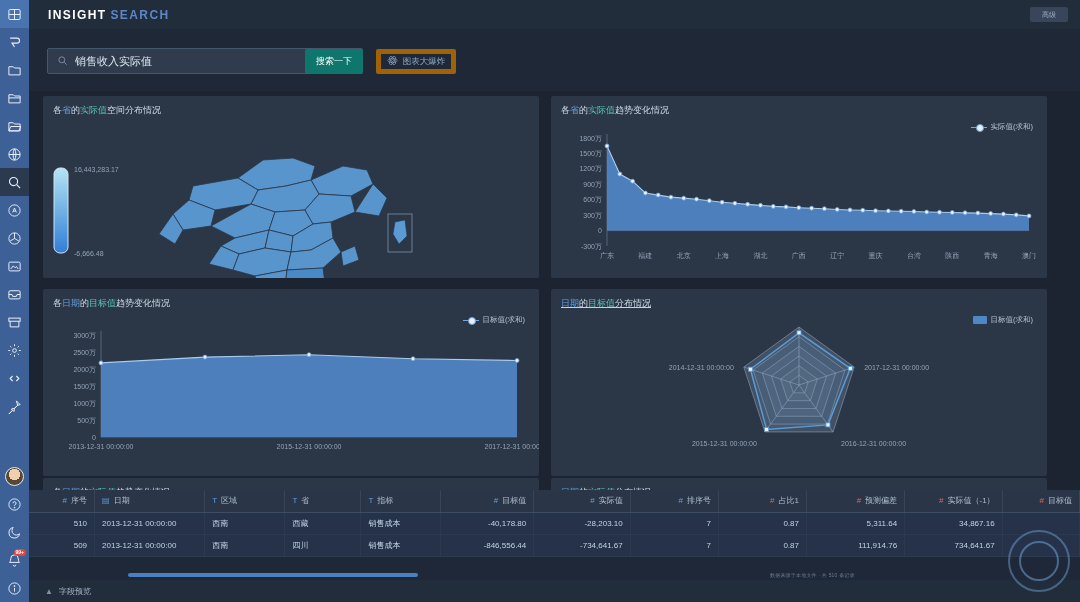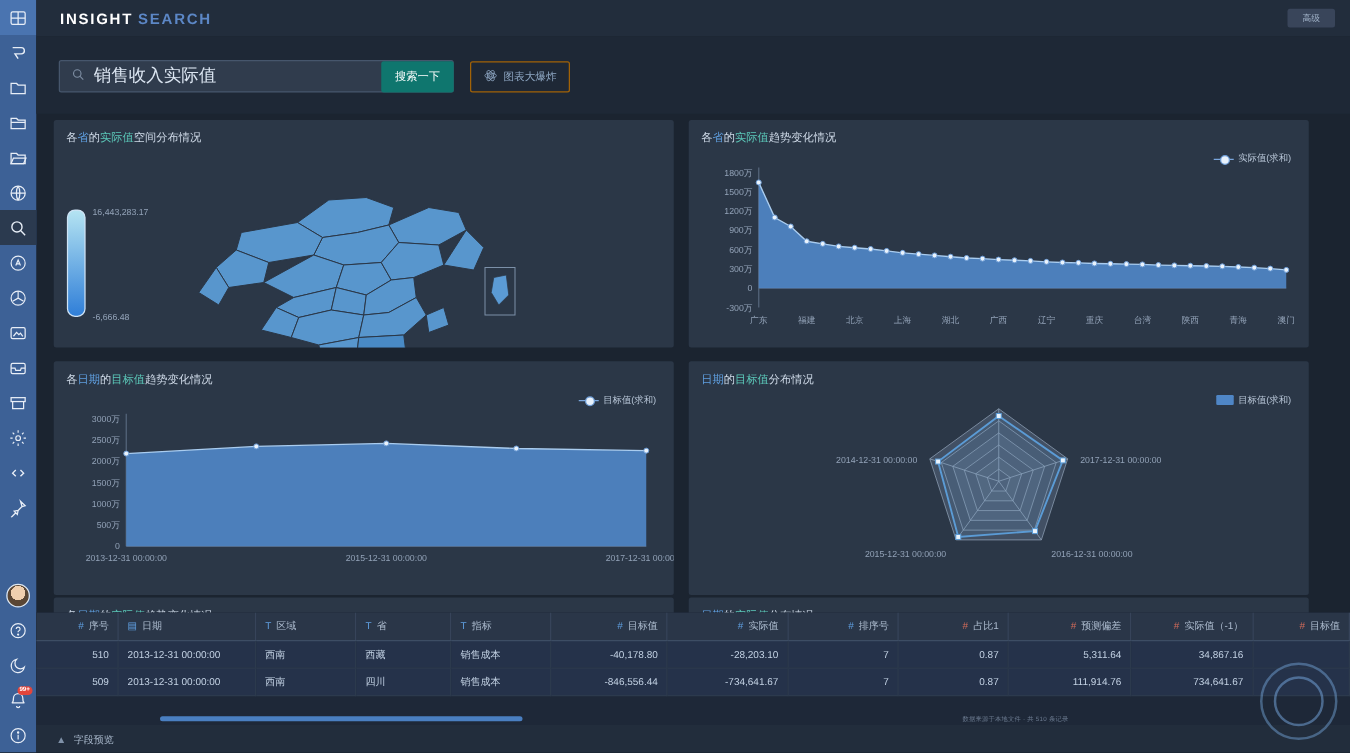--- a/index.html
+++ b/index.html
@@ -52,41 +52,41 @@
     background: #1e2836;
   }
   #searchbox {
     position: absolute; left: 18px; top: 19px; width: 316px; height: 26px;
     background: #303c4d; border: 1px solid #46566c; border-radius: 2px;
     display: flex; align-items: center;
   }
   #searchbox .mag { margin: 0 7px 0 9px; color: #7e8ea3; }
   #search-input {
     flex: 1; background: transparent; border: none; outline: none;
-    color: #dce6f2; font-size: 14px; font-family: inherit;
+    color: #dce6f2; font-size: 11px; font-family: inherit;
   }
   #search-btn {
     position: absolute; left: 305px; top: 49px; width: 58px; height: 25px;
     background: #0f766e; color: #ffffff; font-size: 9px;
     display: flex; align-items: center; justify-content: center; border-radius: 2px;
   }
   #explode-btn {
     position: absolute; left: 376px; top: 49px; width: 80px; height: 25px;
-    border: 1px solid #a16207; border-radius: 2px; color: #8fa8c4; font-size: 8.5px;
+    border: 5px solid #a16207; border-radius: 2px; color: #8fa8c4; font-size: 8.5px;
     display: flex; align-items: center; justify-content: center; gap: 5px;
   }
   
   .panel { position: absolute; background: #2b3747; border-radius: 2px; }
   .ptitle { font-size: 9px; padding: 8px 12px 0 10px; color: #cfdae8; }
   .ptitle .hl1 { color: #5f9fe0; }
   .ptitle .hl2 { color: #5bc7b8; }
   #p-map   { left: 43px;  top: 96px;  width: 496px; height: 182px; }
   #p-trend { left: 551px; top: 96px;  width: 496px; height: 182px; }
   #p-line  { left: 43px;  top: 289px; width: 496px; height: 187px; }
-  #p-radar { left: 551px; top: 289px; width: 496px; height: 187px; }
+  #p-radar { left: 551px; top: 289px; width: 496px; height: 187px; text-decoration: underline; }
   #p-tbl1  { left: 43px;  top: 478px; width: 496px; height: 50px; }
   #p-tbl2  { left: 551px; top: 478px; width: 496px; height: 50px; }
   .axis-lbl { font-size: 7px; fill: #93a3b8; }
   .legend {
     position: absolute; display: flex; align-items: center; gap: 4px;
     font-size: 7.5px; color: #b7c5d6;
   }
   .lg-line { width: 16px; height: 1px; background: #7aa6dd; position: relative; }
   .lg-line::after {
     content:''; position:absolute; left:5px; top:-2.5px; width:6px; height:6px;

